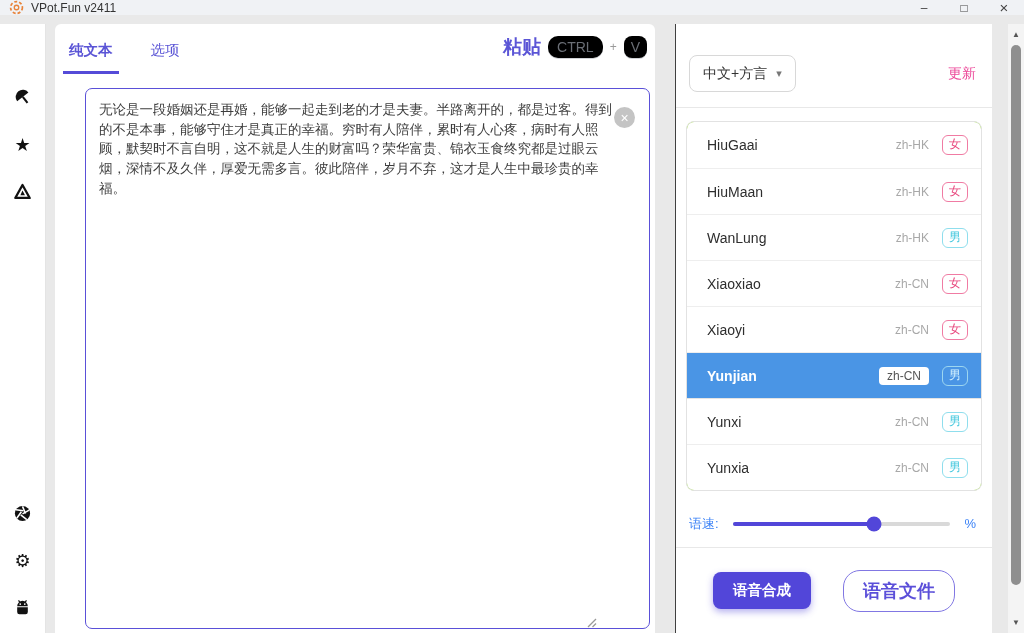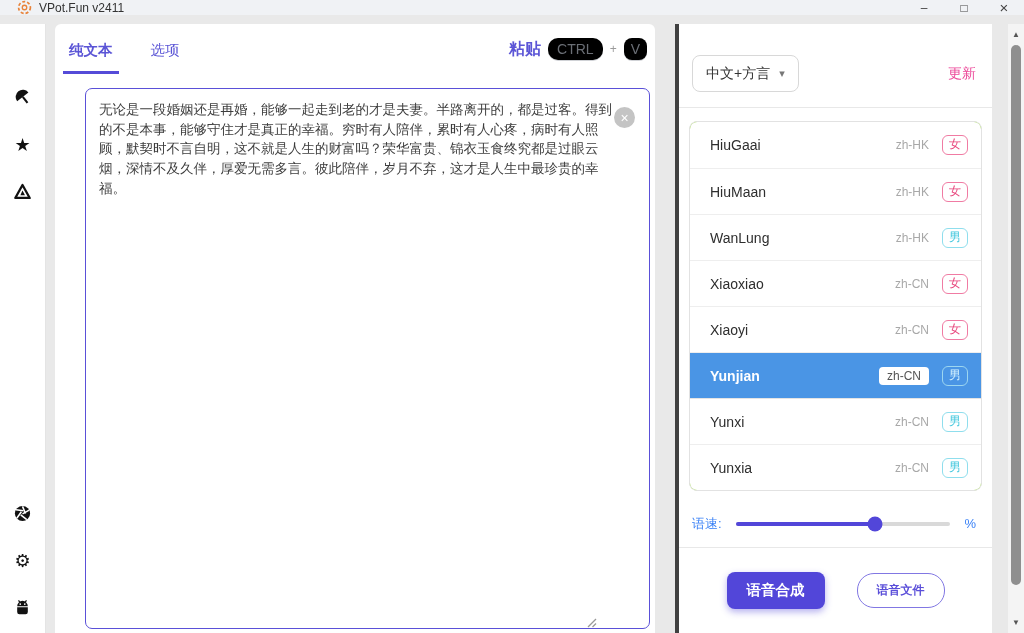--- a/index.html
+++ b/index.html
@@ -8,21 +8,21 @@
     position:relative;
     background:#e9e9e9;
     font-family:"Liberation Sans","DejaVu Sans",sans-serif;
     -webkit-font-smoothing:antialiased;
   }
 
   
   .titlebar {
     position:absolute; top:0; left:0; right:0; height:15px;
     background:#f0f2f5; display:flex; align-items:center;
-    padding-left:17px; font-size:12px; color:#333;
+    padding-left:9px; font-size:12px; color:#333;
   }
   .app-icon { width:15px; height:15px; margin-right:7px; display:flex; }
   .win-controls { margin-left:auto; display:flex; height:100%; }
   .win-btn {
     width:40px; height:100%; display:flex; align-items:center; justify-content:center;
     font-size:12px; color:#444; cursor:default;
   }
   .win-btn.close-btn { font-size:15px; }
 
   
@@ -44,21 +44,21 @@
   .tabbar {
     position:absolute; top:0; left:0; right:0; height:50px;
     display:flex; align-items:flex-end; padding:0 8px;
   }
   .tab {
     padding:0 6px 11px; margin-right:26px; font-size:14.5px;
     color:#5b55d6; cursor:pointer; border-bottom:3px solid transparent;
   }
   .tab.active { font-weight:700; border-bottom-color:#554bd8; }
   .paste-area { margin-left:auto; display:flex; align-items:center; gap:7px; padding-bottom:14px; }
-  .paste-label { color:#5b55d6; font-size:16px; font-weight:700; cursor:pointer; }
+  .paste-label { color:#5b55d6; font-size:19px; font-weight:700; cursor:pointer; }
   .kbd {
     background:#000000; color:#6b6f76; font-size:14px; font-weight:400;
     border-radius:10px; padding:3px 9px; box-shadow:0 1px 0 #d0d2d6;
   }
   .kbd.small { padding:3px 7px; border-radius:8px; }
   .plus-sign { color:#9a9a9a; font-size:12px; }
 
   .textarea-wrap {
     position:absolute; left:30px; top:64px; width:565px; height:541px;
     border:1.6px solid #5a50d8; border-radius:7px; background:#fff;
@@ -74,21 +74,21 @@
     position:absolute; top:18px; right:14px; width:21px; height:21px;
     border-radius:50%; background:#c4c4c4; color:#fff;
     display:flex; align-items:center; justify-content:center;
     font-size:14px; line-height:1; cursor:pointer;
   }
   .resize-handle { position:absolute; bottom:3px; right:52px; width:11px; height:11px; }
 
   
   .right-panel {
     position:absolute; left:675px; top:24px; width:317px; height:609px;
-    background:#fff; border-left:4px solid #404040;
+    background:#fff; border-left:1px solid #404040;
   }
   .panel-header { position:relative; height:84px; border-bottom:1px solid #e8e8e8; }
   .category-select {
     position:absolute; left:13px; top:31px; height:37px;
     border:1px solid #d8d8d8; border-radius:8px;
     display:flex; align-items:center; padding:0 13px; gap:9px;
     font-size:14px; color:#333; cursor:pointer; background:#fff;
   }
   .caret { font-size:11px; color:#777; }
   .update-link { position:absolute; right:16px; top:41px; color:#ec4899; font-size:14px; cursor:pointer; }
@@ -128,21 +128,21 @@
     display:flex; align-items:center; justify-content:center; gap:32px;
   }
   .btn-primary {
     background:#5246d9; color:#fff; border:none; border-radius:8px;
     padding:9px 20px; font-size:14.5px; font-weight:700; cursor:pointer;
     box-shadow:0 3px 7px rgba(82,70,217,.42);
     font-family:inherit;
   }
   .btn-outline {
     background:#fff; color:#5b4fd9; border:1px solid #8177e3; border-radius:17px;
-    padding:8px 19px; font-size:12px; font-weight:700; cursor:pointer;
+    padding:8px 19px; font-size:18px; font-weight:700; cursor:pointer;
     font-family:inherit;
   }
 
   
   .scrollbar { position:absolute; right:0; top:24px; width:16px; height:609px; background:#f4f4f4; }
   .sb-arrow { position:absolute; left:0; right:0; text-align:center; font-size:8px; color:#555; cursor:pointer; }
   .sb-up { top:6px; }
   .sb-down { bottom:6px; }
   .sb-thumb { position:absolute; left:3px; width:10px; top:21px; height:540px; background:#8f8f8f; border-radius:5px; cursor:pointer; }
 </style>

